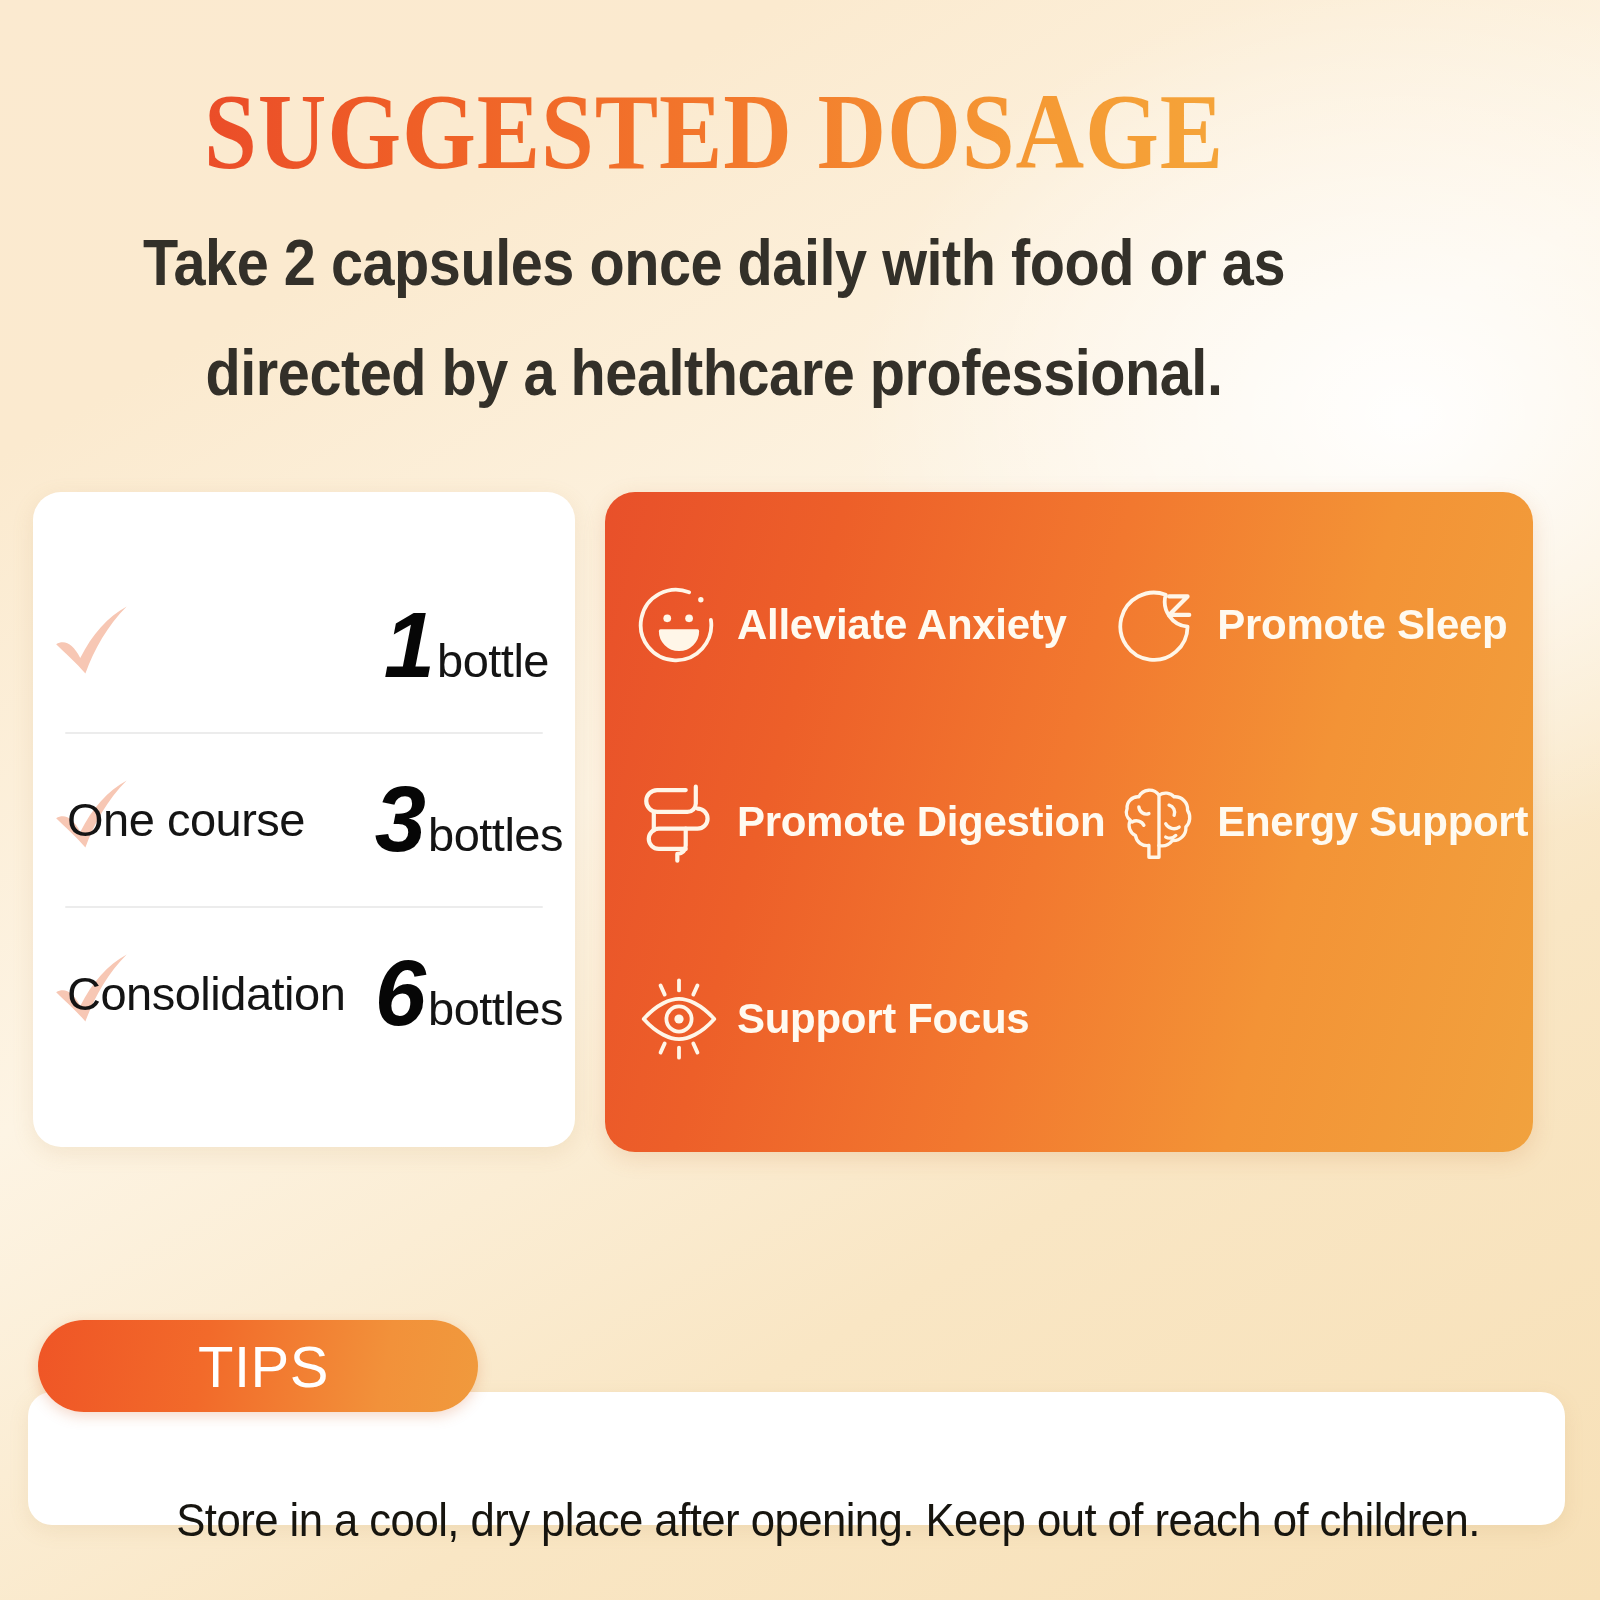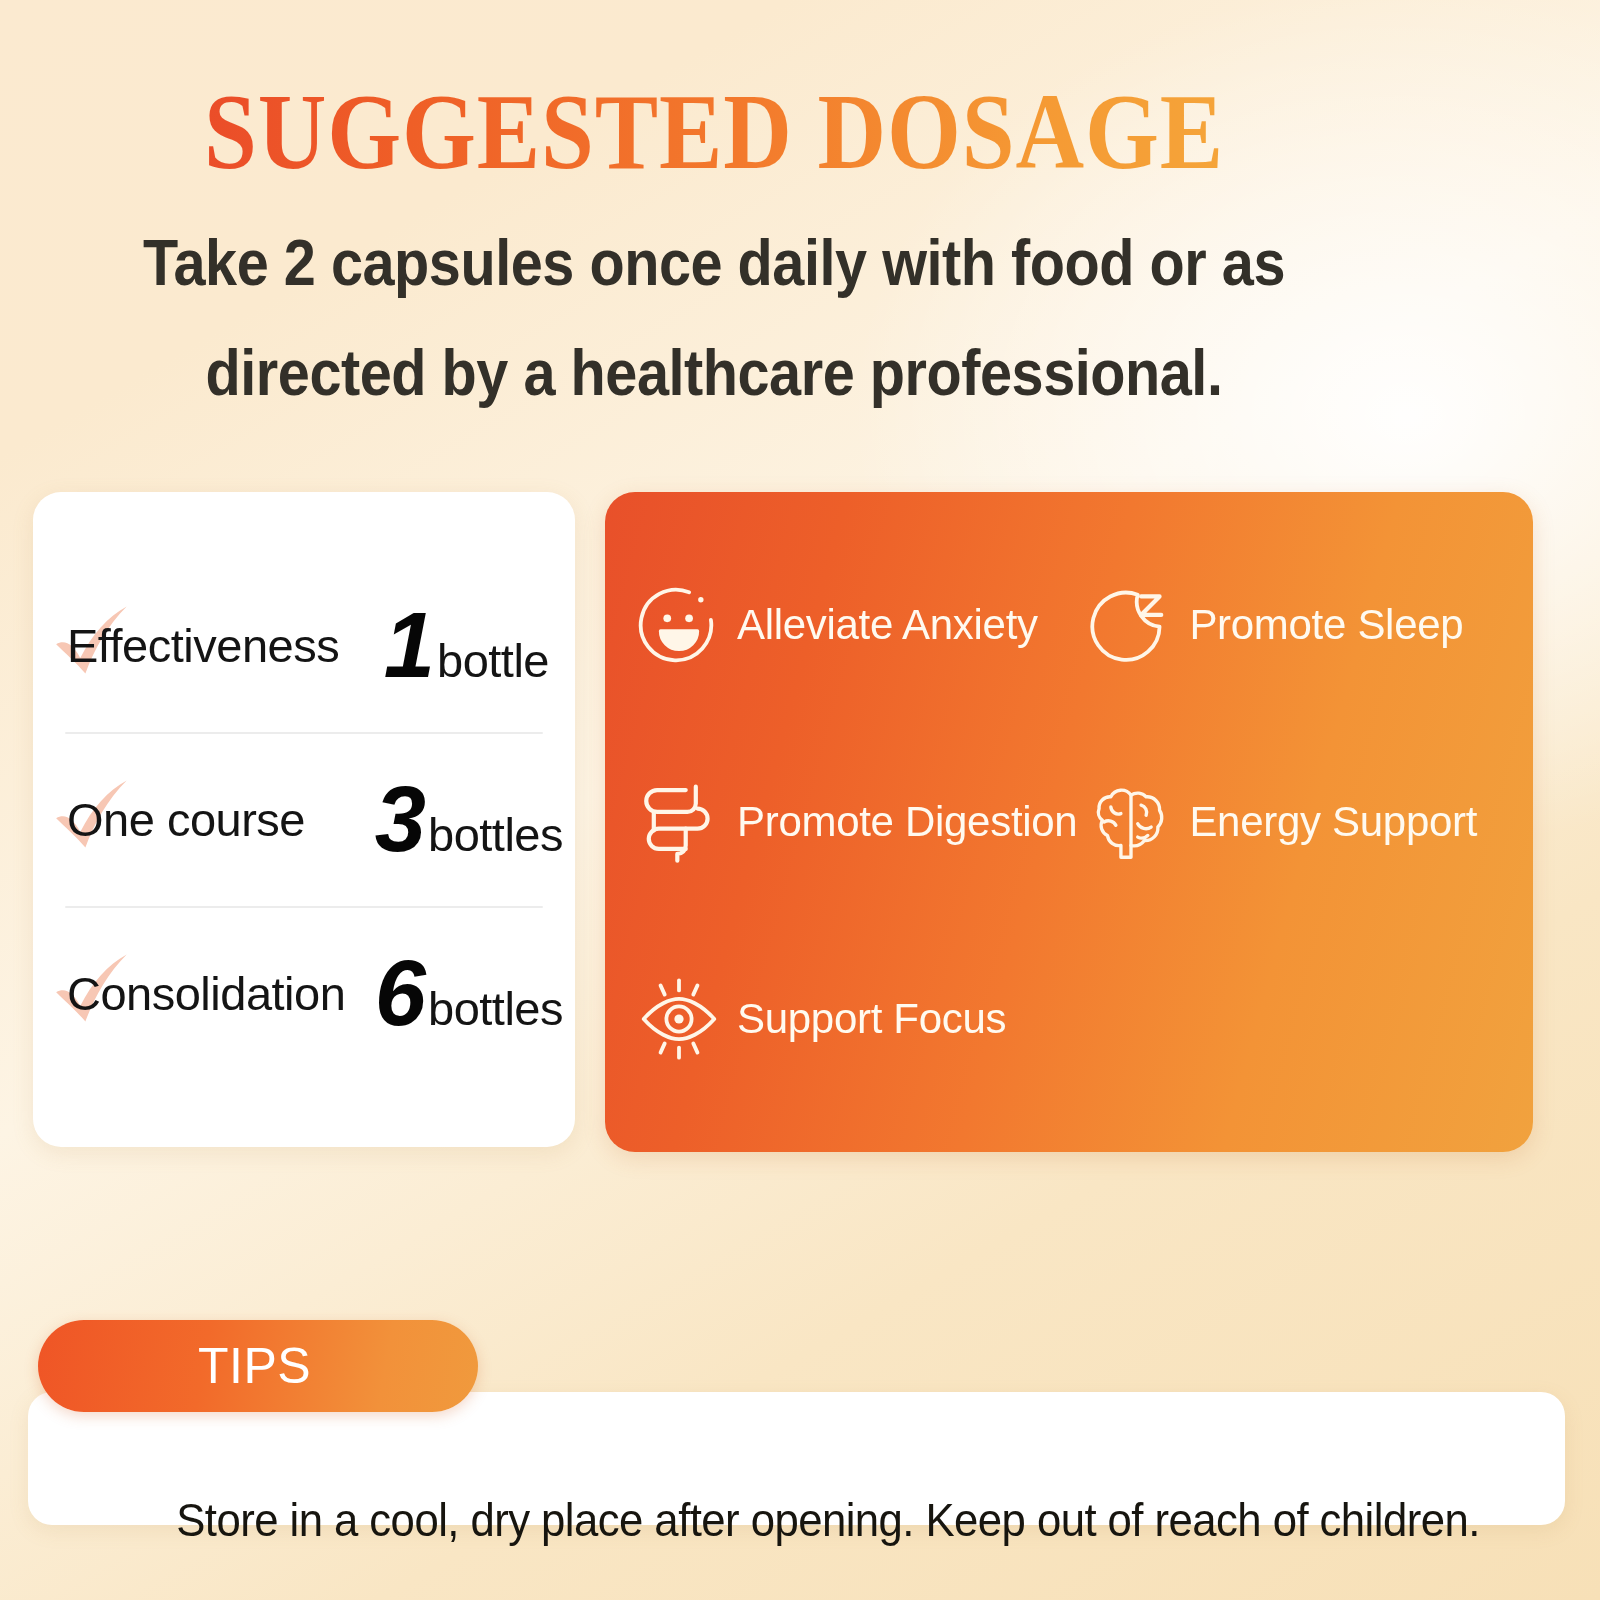--- a/index.html
+++ b/index.html
@@ -126,21 +126,21 @@
   }
   .benefit {
     display:flex; align-items:center;
     gap:16px;
     padding-left:12px;
   }
   .benefit .bicon { flex:0 0 auto; width:84px; height:84px; display:block; }
   .benefit .blabel {
     font-size:42px;
     color:#fffaf0;
-    font-weight:400;
+    font-weight:700;
     letter-spacing:-0.3px;
     white-space:nowrap;
   }
 
   
   .tips-wrap { position:absolute; left:0; top:1320px; width:1600px; height:230px; }
   .tips-card {
     position:absolute; left:28px; top:72px;
     width:1537px; height:133px;
     background:#fff;
@@ -151,21 +151,21 @@
     position:absolute; left:38px; top:0;
     width:440px; height:92px;
     border-radius:46px;
     background:linear-gradient(100deg,#ef5526 0%,#f26a2a 38%,#f2913a 78%,#f09a3d 100%);
     box-shadow:0 4px 14px rgba(210,100,45,0.25);
     display:flex; align-items:center;
     padding-left:160px;
   }
   .tips-pill-label {
     color:#ffffff;
-    font-size:50px;
+    font-size:58px;
     font-weight:400;
     letter-spacing:0.5px;
   }
   .tips-text {
     position:absolute; left:0; top:100px;
     width:1600px;
     text-align:center;
     color:#17150f;
     font-size:47px;
     font-weight:400;
@@ -185,21 +185,20 @@
   </div>
 
   <div class="mid">
 
     <div class="dose-card">
 
       <div class="dose-row row-1">
         <svg class="check-mark" viewBox="0 0 100 100">
           <path d="M6 52 C16 46 26 52 34 68 C48 40 66 20 88 8 C66 30 50 58 40 86 C30 74 16 62 6 52 Z" fill="#F7C7B4"></path>
         </svg>
-        <div class="dose-label">Effectiveness</div>
         <div class="dose-qty">
           <span class="dose-num">1</span>
           <span class="dose-unit">bottle</span>
         </div>
       </div>
 
       <div class="dose-sep"></div>
 
       <div class="dose-row row-2">
         <svg class="check-mark" viewBox="0 0 100 100">

